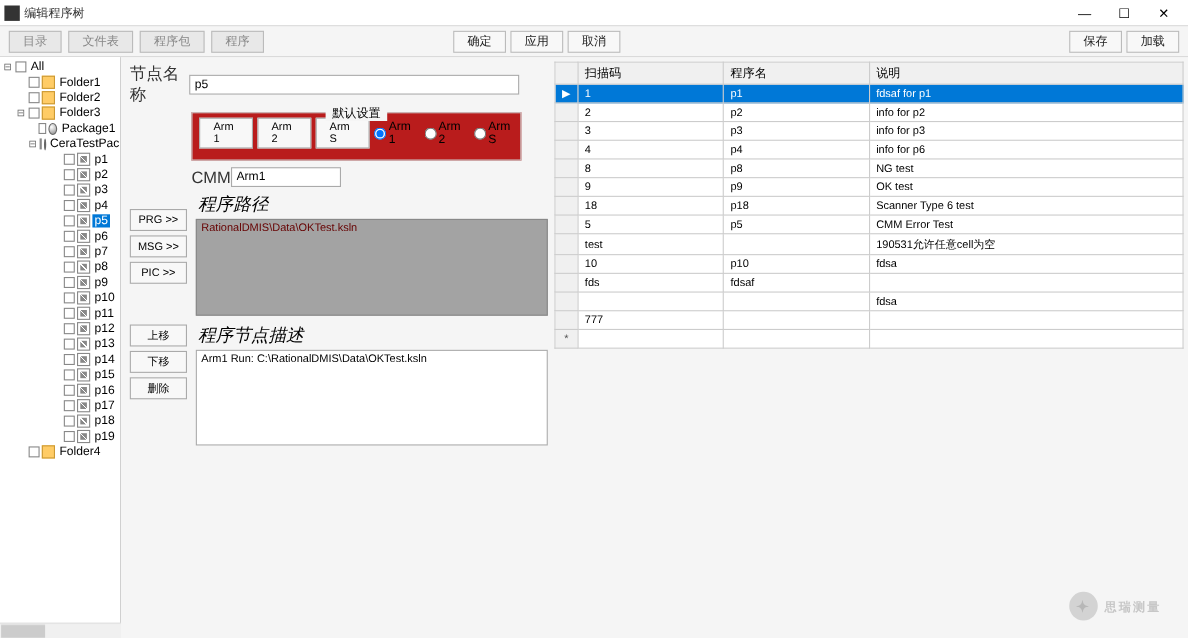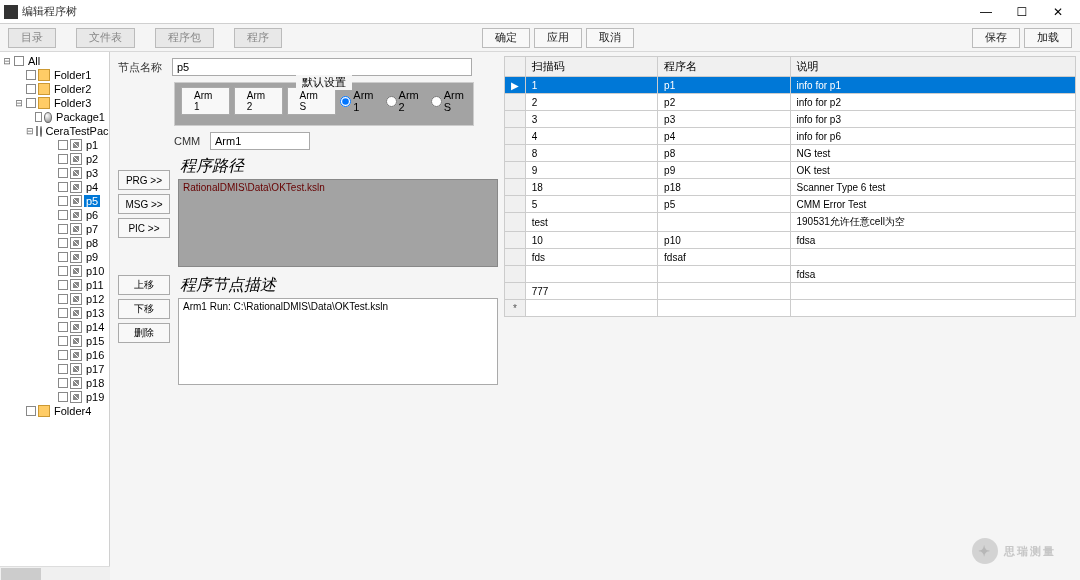--- a/index.html
+++ b/index.html
@@ -4,21 +4,21 @@
   <style>
     * { box-sizing: border-box; margin: 0; padding: 0; font-family: "Microsoft YaHei", "SimSun", Arial, sans-serif; font-size: 11px; }
     body { width: 1080px; height: 580px; background: #f0f0f0; overflow: hidden; position: relative; }
     
     .titlebar { height: 24px; background: #fff; display: flex; align-items: center; padding: 0 4px; border-bottom: 1px solid #d0d0d0; }
     .titlebar .app-icon { width: 14px; height: 14px; background: #333; margin-right: 4px; }
     .titlebar .title { flex: 1; font-size: 11px; color: #333; }
     .titlebar .win-btns { display: flex; gap: 0; }
     .titlebar .win-btn { width: 36px; height: 22px; display: flex; align-items: center; justify-content: center; font-size: 12px; cursor: default; }
     
-    .toolbar { height: 28px; background: #f5f5f5; display: flex; align-items: center; padding: 0 8px; gap: 20px; border-bottom: 1px solid #d8d8d8; }
+    .toolbar { height: 28px; background: #f5f5f5; display: flex; align-items: center; padding: 0 8px; gap: 6px; border-bottom: 1px solid #d8d8d8; }
     .toolbar .btn { height: 20px; padding: 0 12px; background: #e8e8e8; border: 1px solid #bbb; font-size: 11px; color: #888; display: flex; align-items: center; }
     .toolbar .btn.active { color: #222; background: #f8f8f8; }
     .toolbar .spacer { flex: 1; }
     .toolbar .group { display: flex; gap: 4px; }
     
     .main { display: flex; height: calc(580px - 52px); }
     
     .sidebar { width: 110px; background: #fff; border-right: 1px solid #d0d0d0; overflow: auto; padding: 2px; }
     .tree-node { display: flex; align-items: center; height: 14px; font-size: 10px; gap: 2px; white-space: nowrap; }
     .tree-node .exp { width: 10px; text-align: center; color: #666; font-size: 9px; }
@@ -31,24 +31,24 @@
     .tree-node .lbl.sel { background: #0078d7; color: #fff; }
     .ind0 { padding-left: 0px; }
     .ind1 { padding-left: 12px; }
     .ind2 { padding-left: 24px; }
     .ind4 { padding-left: 44px; }
     
     .content { flex: 1; display: flex; background: #f5f5f5; }
     
     .left-form { width: 390px; padding: 6px 8px; }
     .form-row { display: flex; align-items: center; margin-bottom: 6px; gap: 6px; }
-    .form-row .flabel { width: 48px; font-size: 11px; color: #333; }
+    .form-row .flabel { width: 48px; font-size: 15px; color: #333; }
     .form-row input[type=text] { height: 18px; border: 1px solid #aaa; padding: 0 4px; font-size: 11px; background: #fff; }
     
-    .param-group { border: 1px solid #ccc; padding: 4px 6px 6px; margin-bottom: 6px; position: relative; background: #a3a3a3; }
+    .param-group { border: 1px solid #ccc; padding: 4px 6px 6px; margin-bottom: 6px; position: relative; background: #b91c1c; }
     .param-group legend { position: absolute; top: -8px; left: 50%; transform: translateX(-50%); background: #f5f5f5; padding: 0 6px; font-size: 11px; }
     .arm-btns { display: flex; gap: 4px; margin-bottom: 4px; }
     .arm-btn { padding: 2px 12px; border: 1px solid #aaa; background: #f8f8f8; font-size: 10px; }
     .radios { display: flex; gap: 10px; align-items: center; }
     .radios label { display: flex; align-items: center; gap: 2px; font-size: 10px; }
     .radios input { width: 11px; height: 11px; }
     
     .side-btns { position: absolute; display: flex; flex-direction: column; gap: 4px; justify-content: center; }
     .side-btn { width: 52px; height: 20px; border: 1px solid #aaa; background: #f8f8f8; font-size: 10px; display: flex; align-items: center; justify-content: center; }
     
@@ -330,21 +330,21 @@
             <th>扫描码</th>
             <th>程序名</th>
             <th style="width:50%">说明</th>
           </tr>
         </thead>
         <tbody id="grid-body">
             <tr class="selected">
               <td class="rowmark">▶</td>
               <td>1</td>
               <td>p1</td>
-              <td>info for p1</td>
+              <td>fdsaf for p1</td>
             </tr>
             <tr>
               <td class="rowmark"></td>
               <td>2</td>
               <td>p2</td>
               <td>info for p2</td>
             </tr>
             <tr>
               <td class="rowmark"></td>
               <td>3</td>

